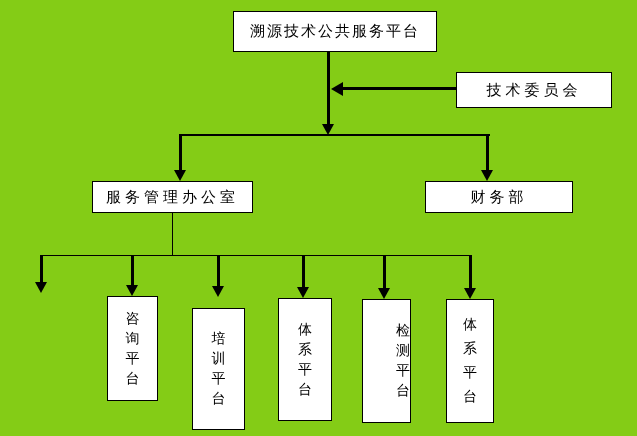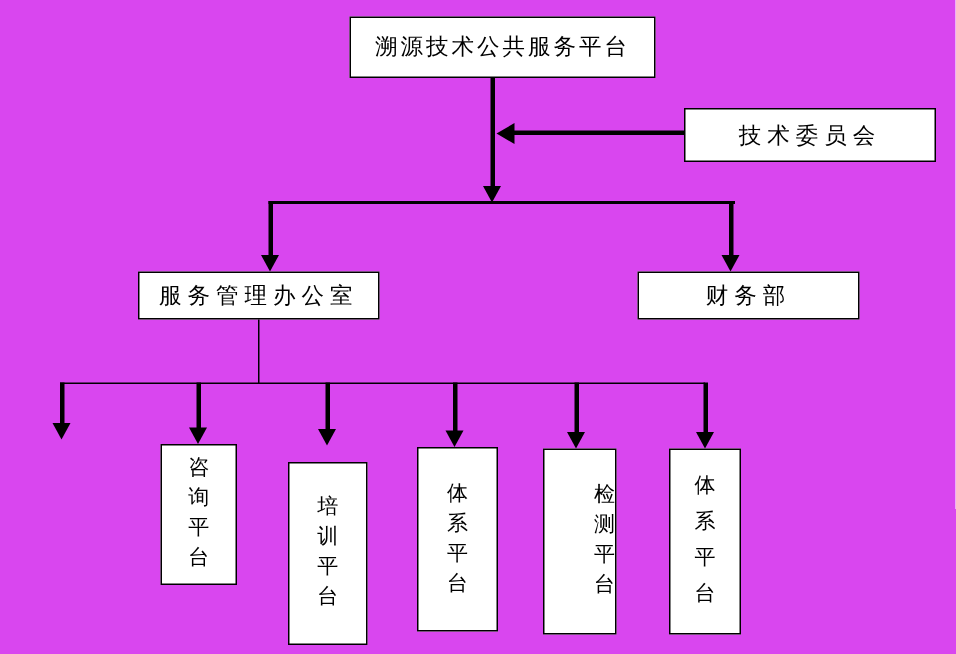--- a/index.html
+++ b/index.html
@@ -1,17 +1,17 @@
 <!DOCTYPE html>
 <html><head>
 <meta charset="utf-8">
 <style>
   html,body{margin:0;padding:0;background:#fff;}
   .canvas{
-    position:relative;width:637px;height:436px;background:#d946ef;
+    position:relative;width:637px;height:436px;background:#84cc16;
     font-family:"Liberation Serif","DejaVu Serif",serif;color:#000;overflow:hidden;
   }
   .node{
     position:absolute;border:1px solid #000;background:#fff;box-sizing:border-box;
     display:flex;align-items:center;justify-content:center;text-align:center;
   }
   .hnode{font-size:15px;white-space:nowrap;}
   .vnode .vlabel{
     display:block;width:1em;font-size:14px;line-height:20px;
     word-break:break-all;text-align:center;
@@ -26,33 +26,33 @@
 </style>
 </head>
 <body>
 
 <div class="canvas">
 
   <div class="node hnode sp2" style="left:233px;top:11px;width:204px;height:41px;">
     <span>溯源技术公共服务平台</span>
   </div>
 
-  <div class="node hnode sp4" style="left:456px;top:72px;width:168px;height:36px;">
+  <div class="node hnode sp4" style="left:456px;top:72px;width:156px;height:36px;">
     <span>技术委员会</span>
   </div>
 
   <div class="node hnode sp4" style="left:92px;top:181px;width:161px;height:32px;">
     <span>服务管理办公室</span>
   </div>
 
   <div class="node hnode sp4" style="left:425px;top:181px;width:148px;height:32px;">
     <span>财务部</span>
   </div>
 
-  <div class="node vnode" style="left:107px;top:296px;width:51px;height:94px;">
+  <div class="node vnode" style="left:107px;top:296px;width:51px;height:105px;">
     <span class="vlabel">咨询平台</span>
   </div>
   <div class="node vnode" style="left:192px;top:297px;width:53px;height:122px;margin-top:11px;">
     <span class="vlabel">培训平台</span>
   </div>
   <div class="node vnode" style="left:278px;top:298px;width:54px;height:123px;">
     <span class="vlabel">体系平台</span>
   </div>
   <div class="node vnode" style="left:362px;top:299px;width:49px;height:124px;justify-content:flex-end;">
     <span class="vlabel">检测平台</span>

